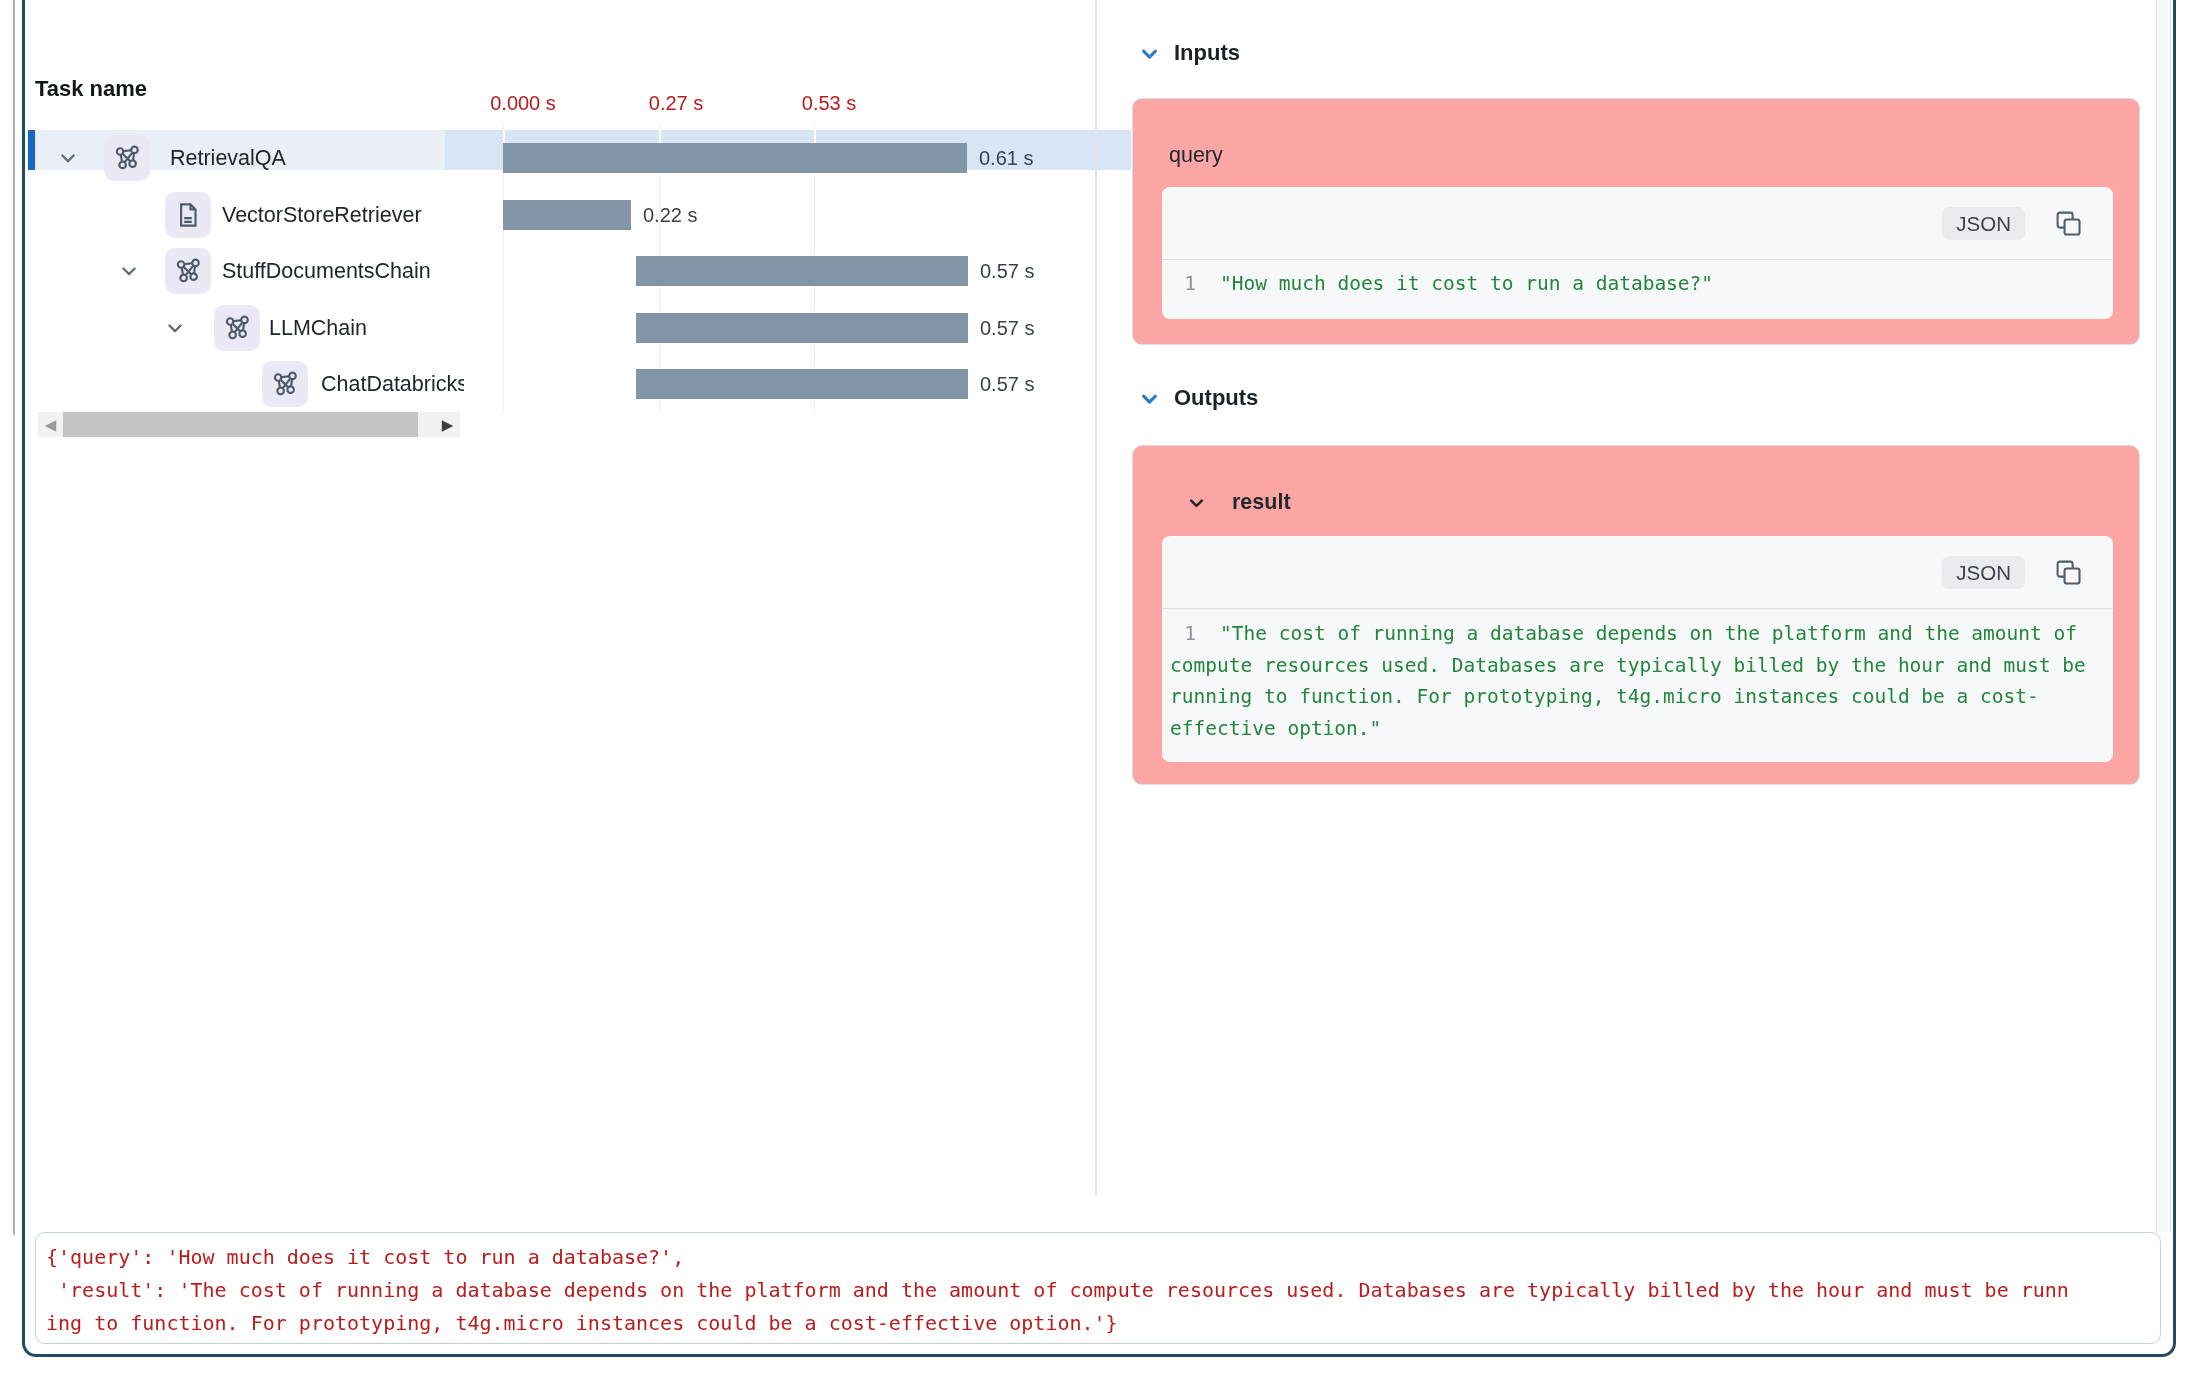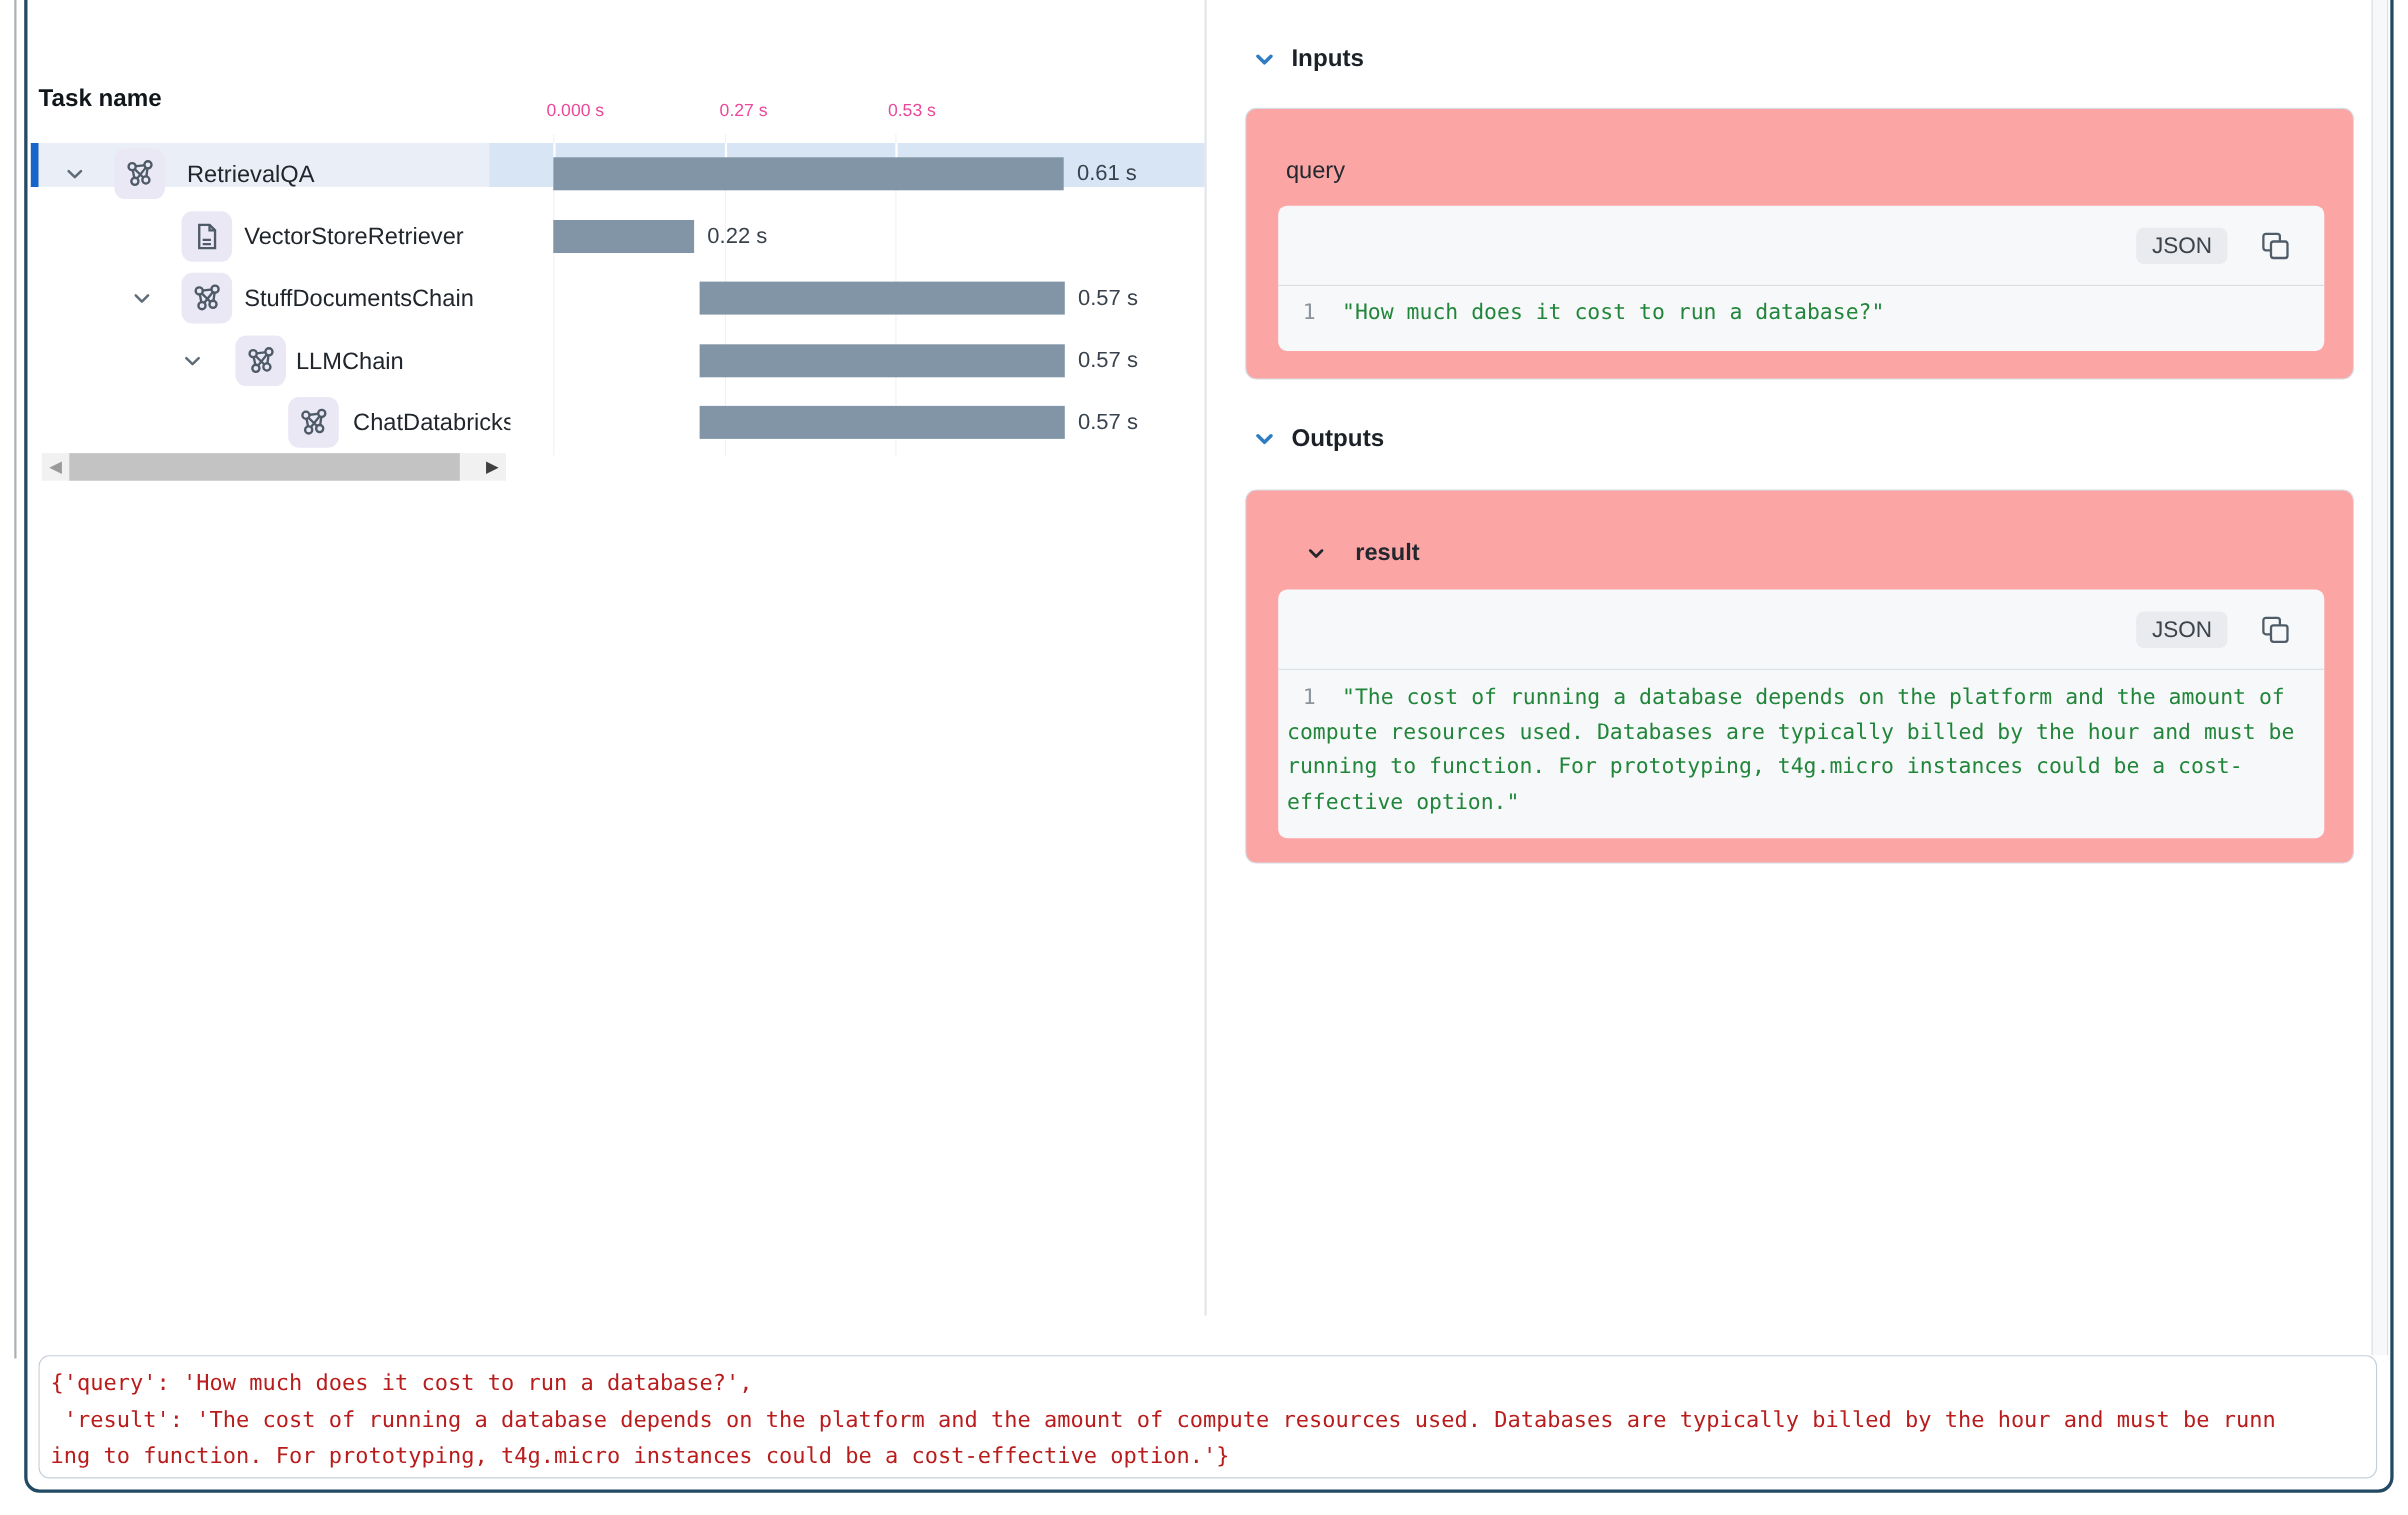--- a/index.html
+++ b/index.html
@@ -12,24 +12,24 @@
          border-radius:0 0 14px 14px;box-sizing:border-box;}
   
   .searchbox{left:50px;top:17px;width:1036px;height:53px;border:1.5px solid #ccd3da;border-radius:8px;
              box-sizing:border-box;background:#fff;}
   .searchbox svg{position:absolute;left:18px;top:13px;}
   .searchbox input{position:absolute;left:56px;top:4px;width:940px;height:42px;border:none;outline:none;
                    font-family:"Liberation Sans",sans-serif;font-size:22px;color:#333;background:transparent;}
   .searchbox input::placeholder{color:#99a2ac;}
   
   .colhdr{left:35px;top:76px;font-size:22px;font-weight:bold;color:#11161b;}
-  .tick{top:92px;font-size:16px;color:#ec4899;transform:translateX(-50%);}
+  .tick{top:92px;font-size:20px;color:#b91c1c;transform:translateX(-50%);}
   .gridline{top:122px;width:1px;height:292px;background:#eef1f5;}
   
-  .row{left:28px;width:1067px;height:40px;}
+  .row{left:28px;width:1067px;height:40px;padding-left:36px;}
   .row .label{position:absolute;top:0;font-size:21.5px;line-height:56px;color:#21262c;white-space:nowrap;}
   .row .dur{position:absolute;top:0;font-size:20px;line-height:56px;color:#39424c;white-space:nowrap;}
   .row .bar{position:absolute;top:13px;height:30px;background:#8295a6;}
   .row .icon{position:absolute;top:5px;width:46px;height:46px;border-radius:10px;background:#eae8f4;}
   .row .icon svg{position:absolute;left:8px;top:8px;}
   .row .tchev{position:absolute;top:18px;width:20px;height:20px;}
   .sel-base{position:absolute;left:0;top:0;width:100%;height:100%;background:#e9eef7;}
   .sel-timeline{position:absolute;left:417px;top:0;right:0;height:100%;background:#d8e5f4;}
   .sel-grid{position:absolute;top:0;width:2px;height:100%;background:#fff;}
   .sel-accent{position:absolute;left:0;top:0;width:7px;height:100%;background:#1765c8;}

